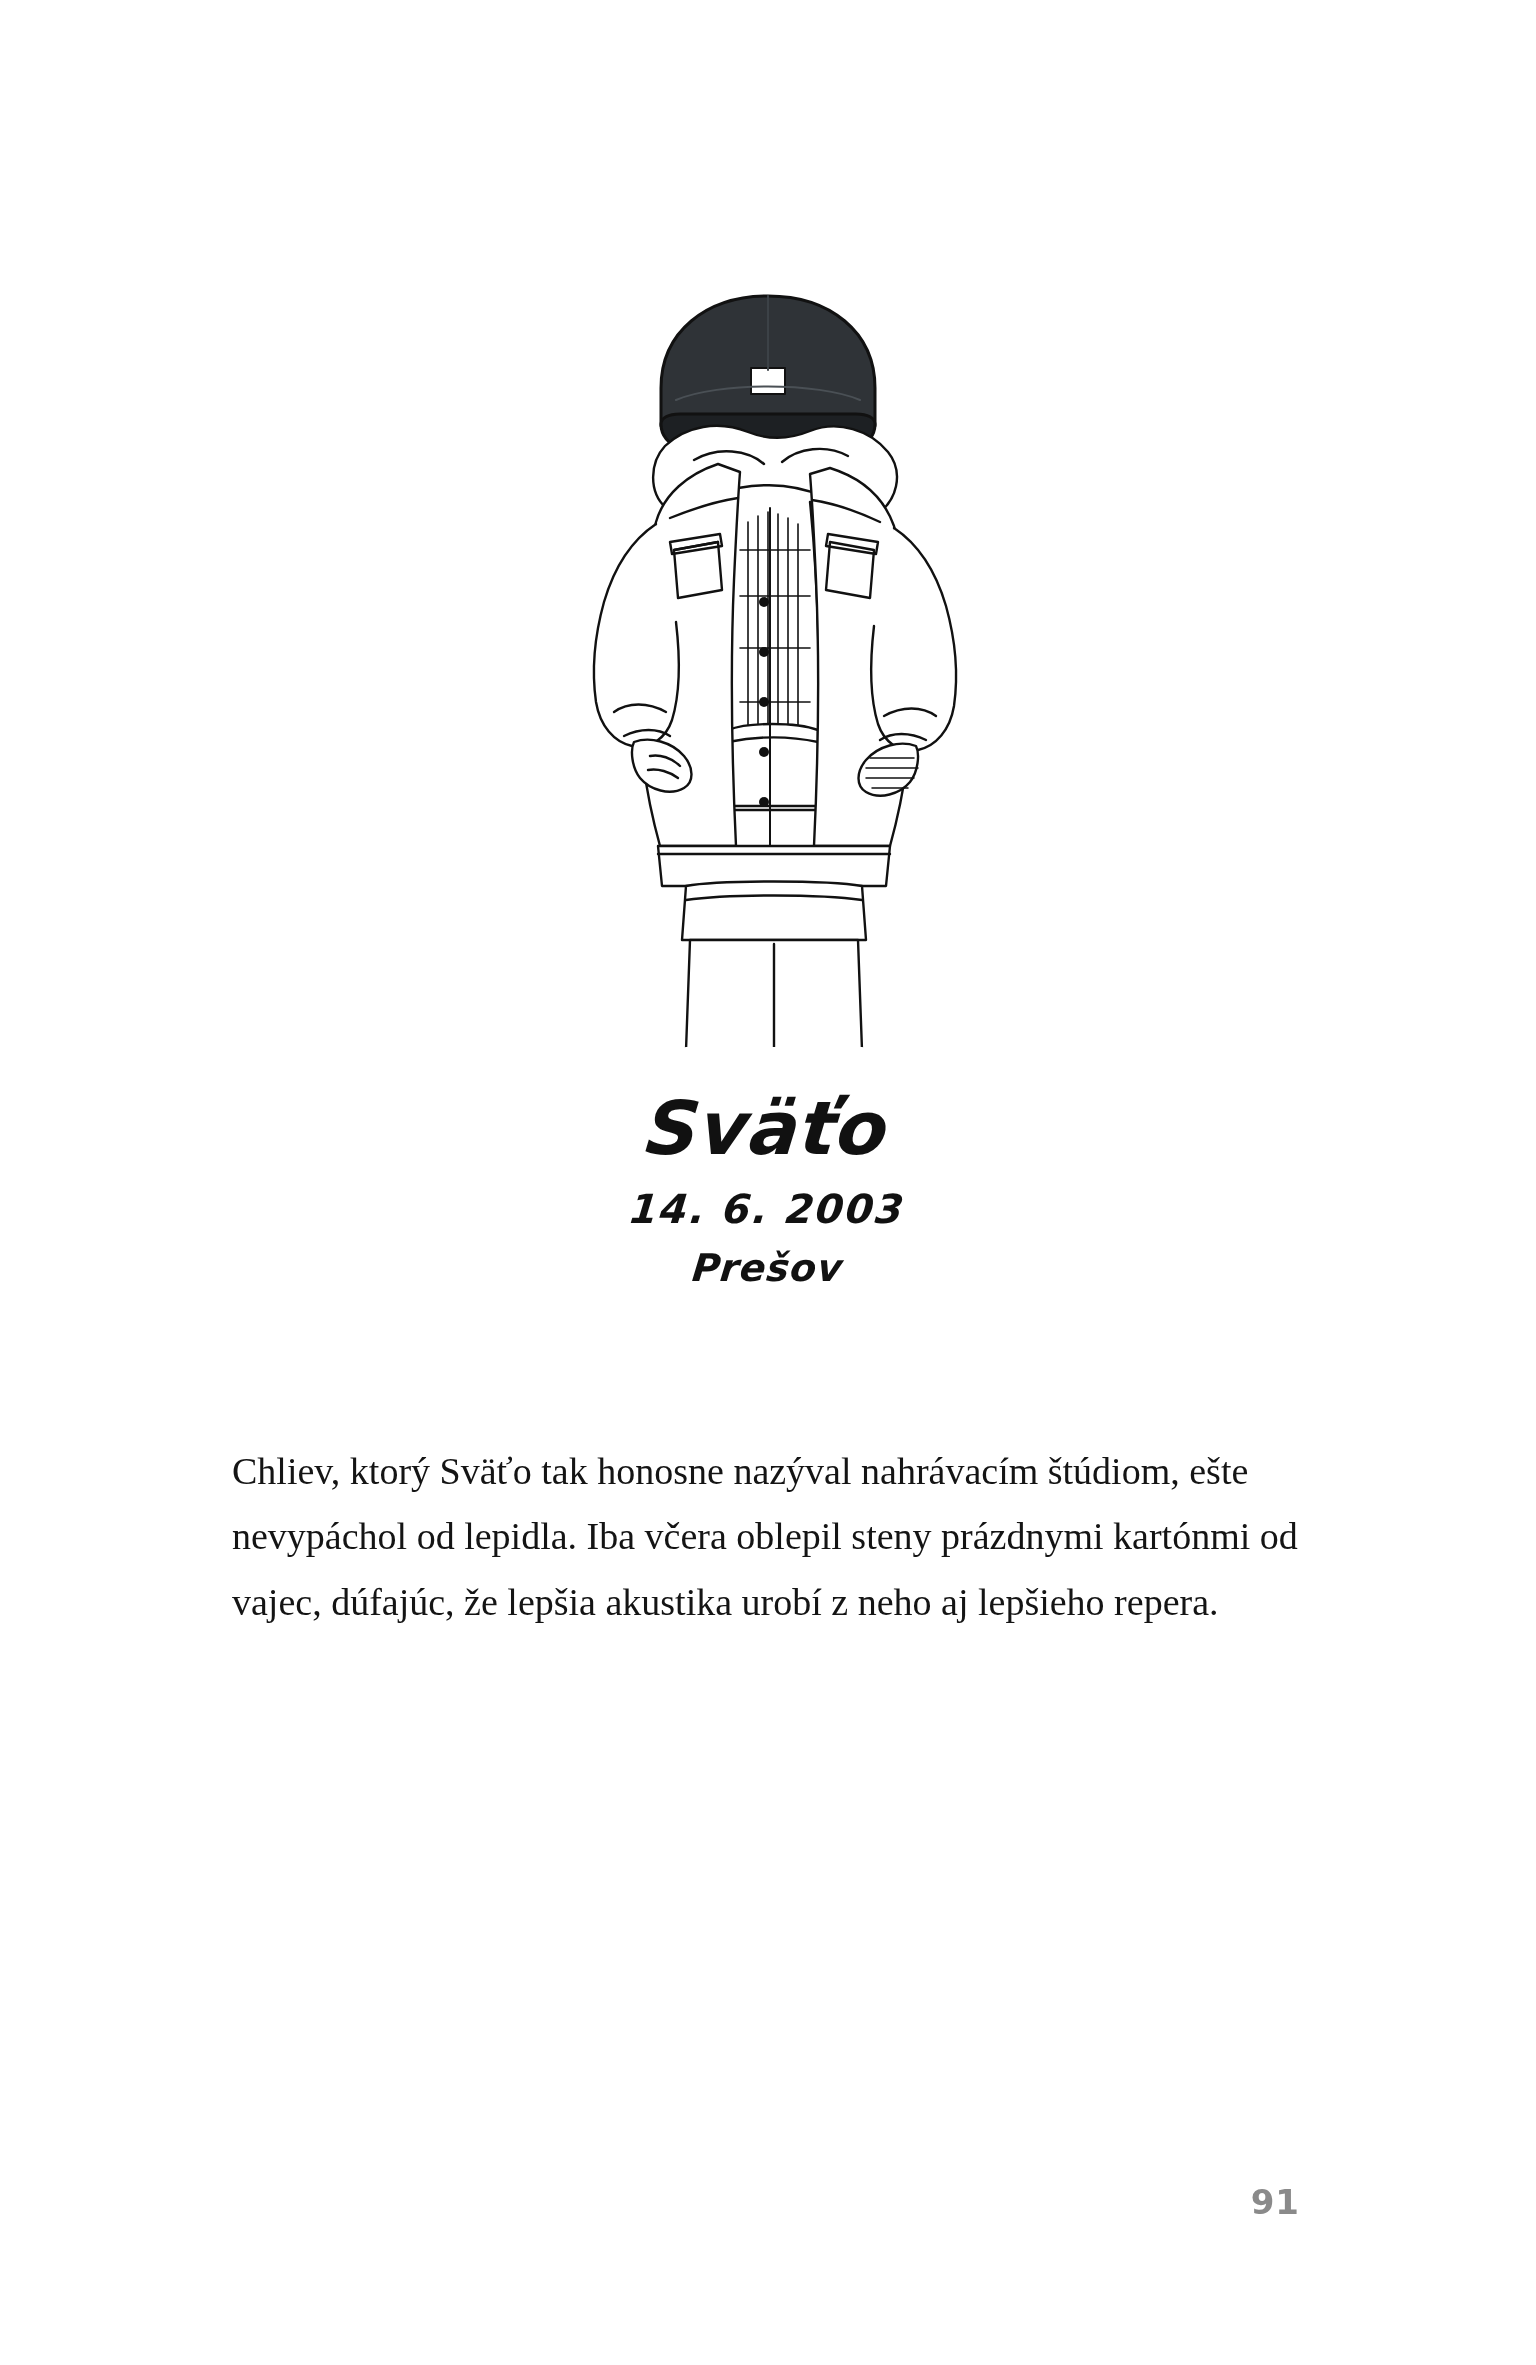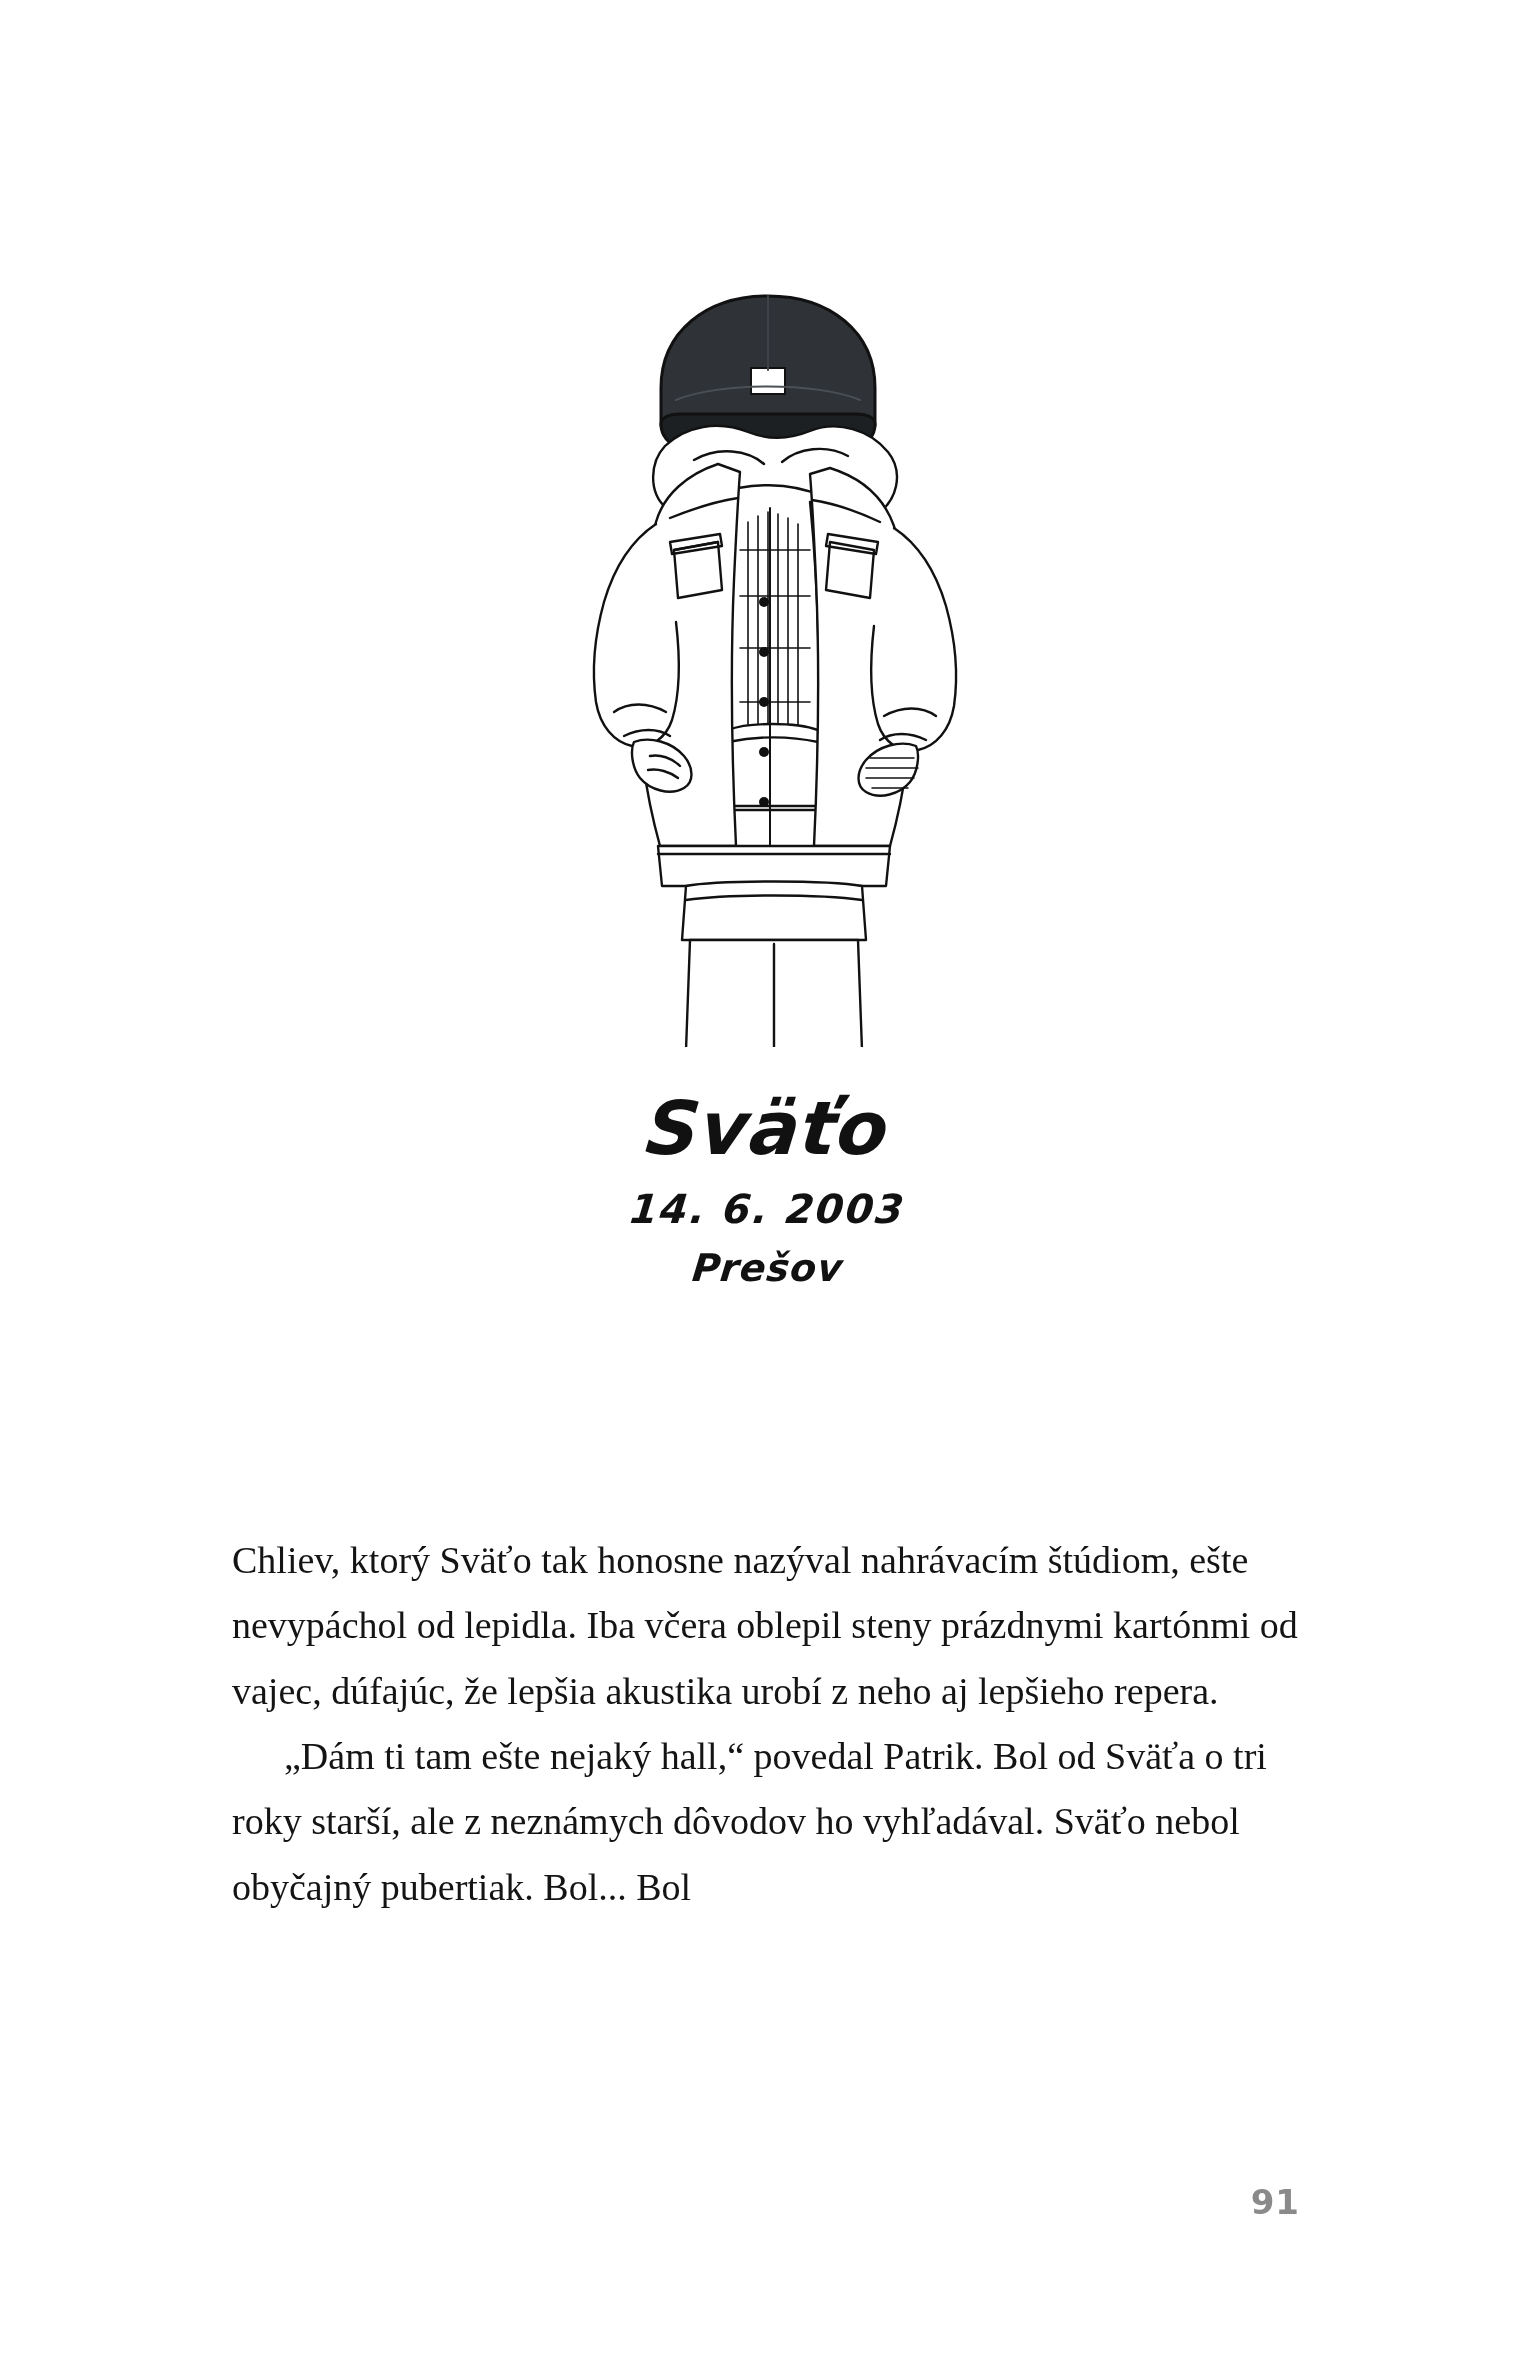--- a/index.html
+++ b/index.html
@@ -73,21 +73,21 @@
     letter-spacing: 1px;
     color: #111111;
     transform: skewX(-6deg);
   }
 
   
   .body-text {
     position: absolute;
     left: 232px;
     width: 1080px;
-    top: 1528px;
+    top: 1439px;
     font-family: "Liberation Serif", serif;
     font-size: 38px;
     line-height: 1.72;
     color: #141414;
     text-align: left;
   }
   .body-text p {
     margin: 0;
   }
   .body-text p.indent {
@@ -215,18 +215,17 @@
   </div>
 
   <div class="heading-block">
     <div class="name-title">Sväťo</div>
     <div class="birth-date">14. 6. 2003</div>
     <div class="birth-place">Prešov</div>
   </div>
 
   <div class="body-text">
     <p>Chliev, ktorý Sväťo tak honosne nazýval nahrávacím štúdiom, ešte nevypáchol od lepidla. Iba včera oblepil steny prázdnymi kartónmi od vajec, dúfajúc, že lepšia akustika urobí z neho aj lepšieho repera.</p>
-    <p class="indent">„Dám ti tam ešte nejaký hall,“ povedal Patrik.  Bol od Sväťa o tri roky starší, ale z neznámych dôvodov ho vyhľadával. Sväťo nebol obyčajný pubertiak. Bol... Bol</p>
   </div>
 
   <div class="folio">91</div>
 
 </div>
 
 </body></html>

